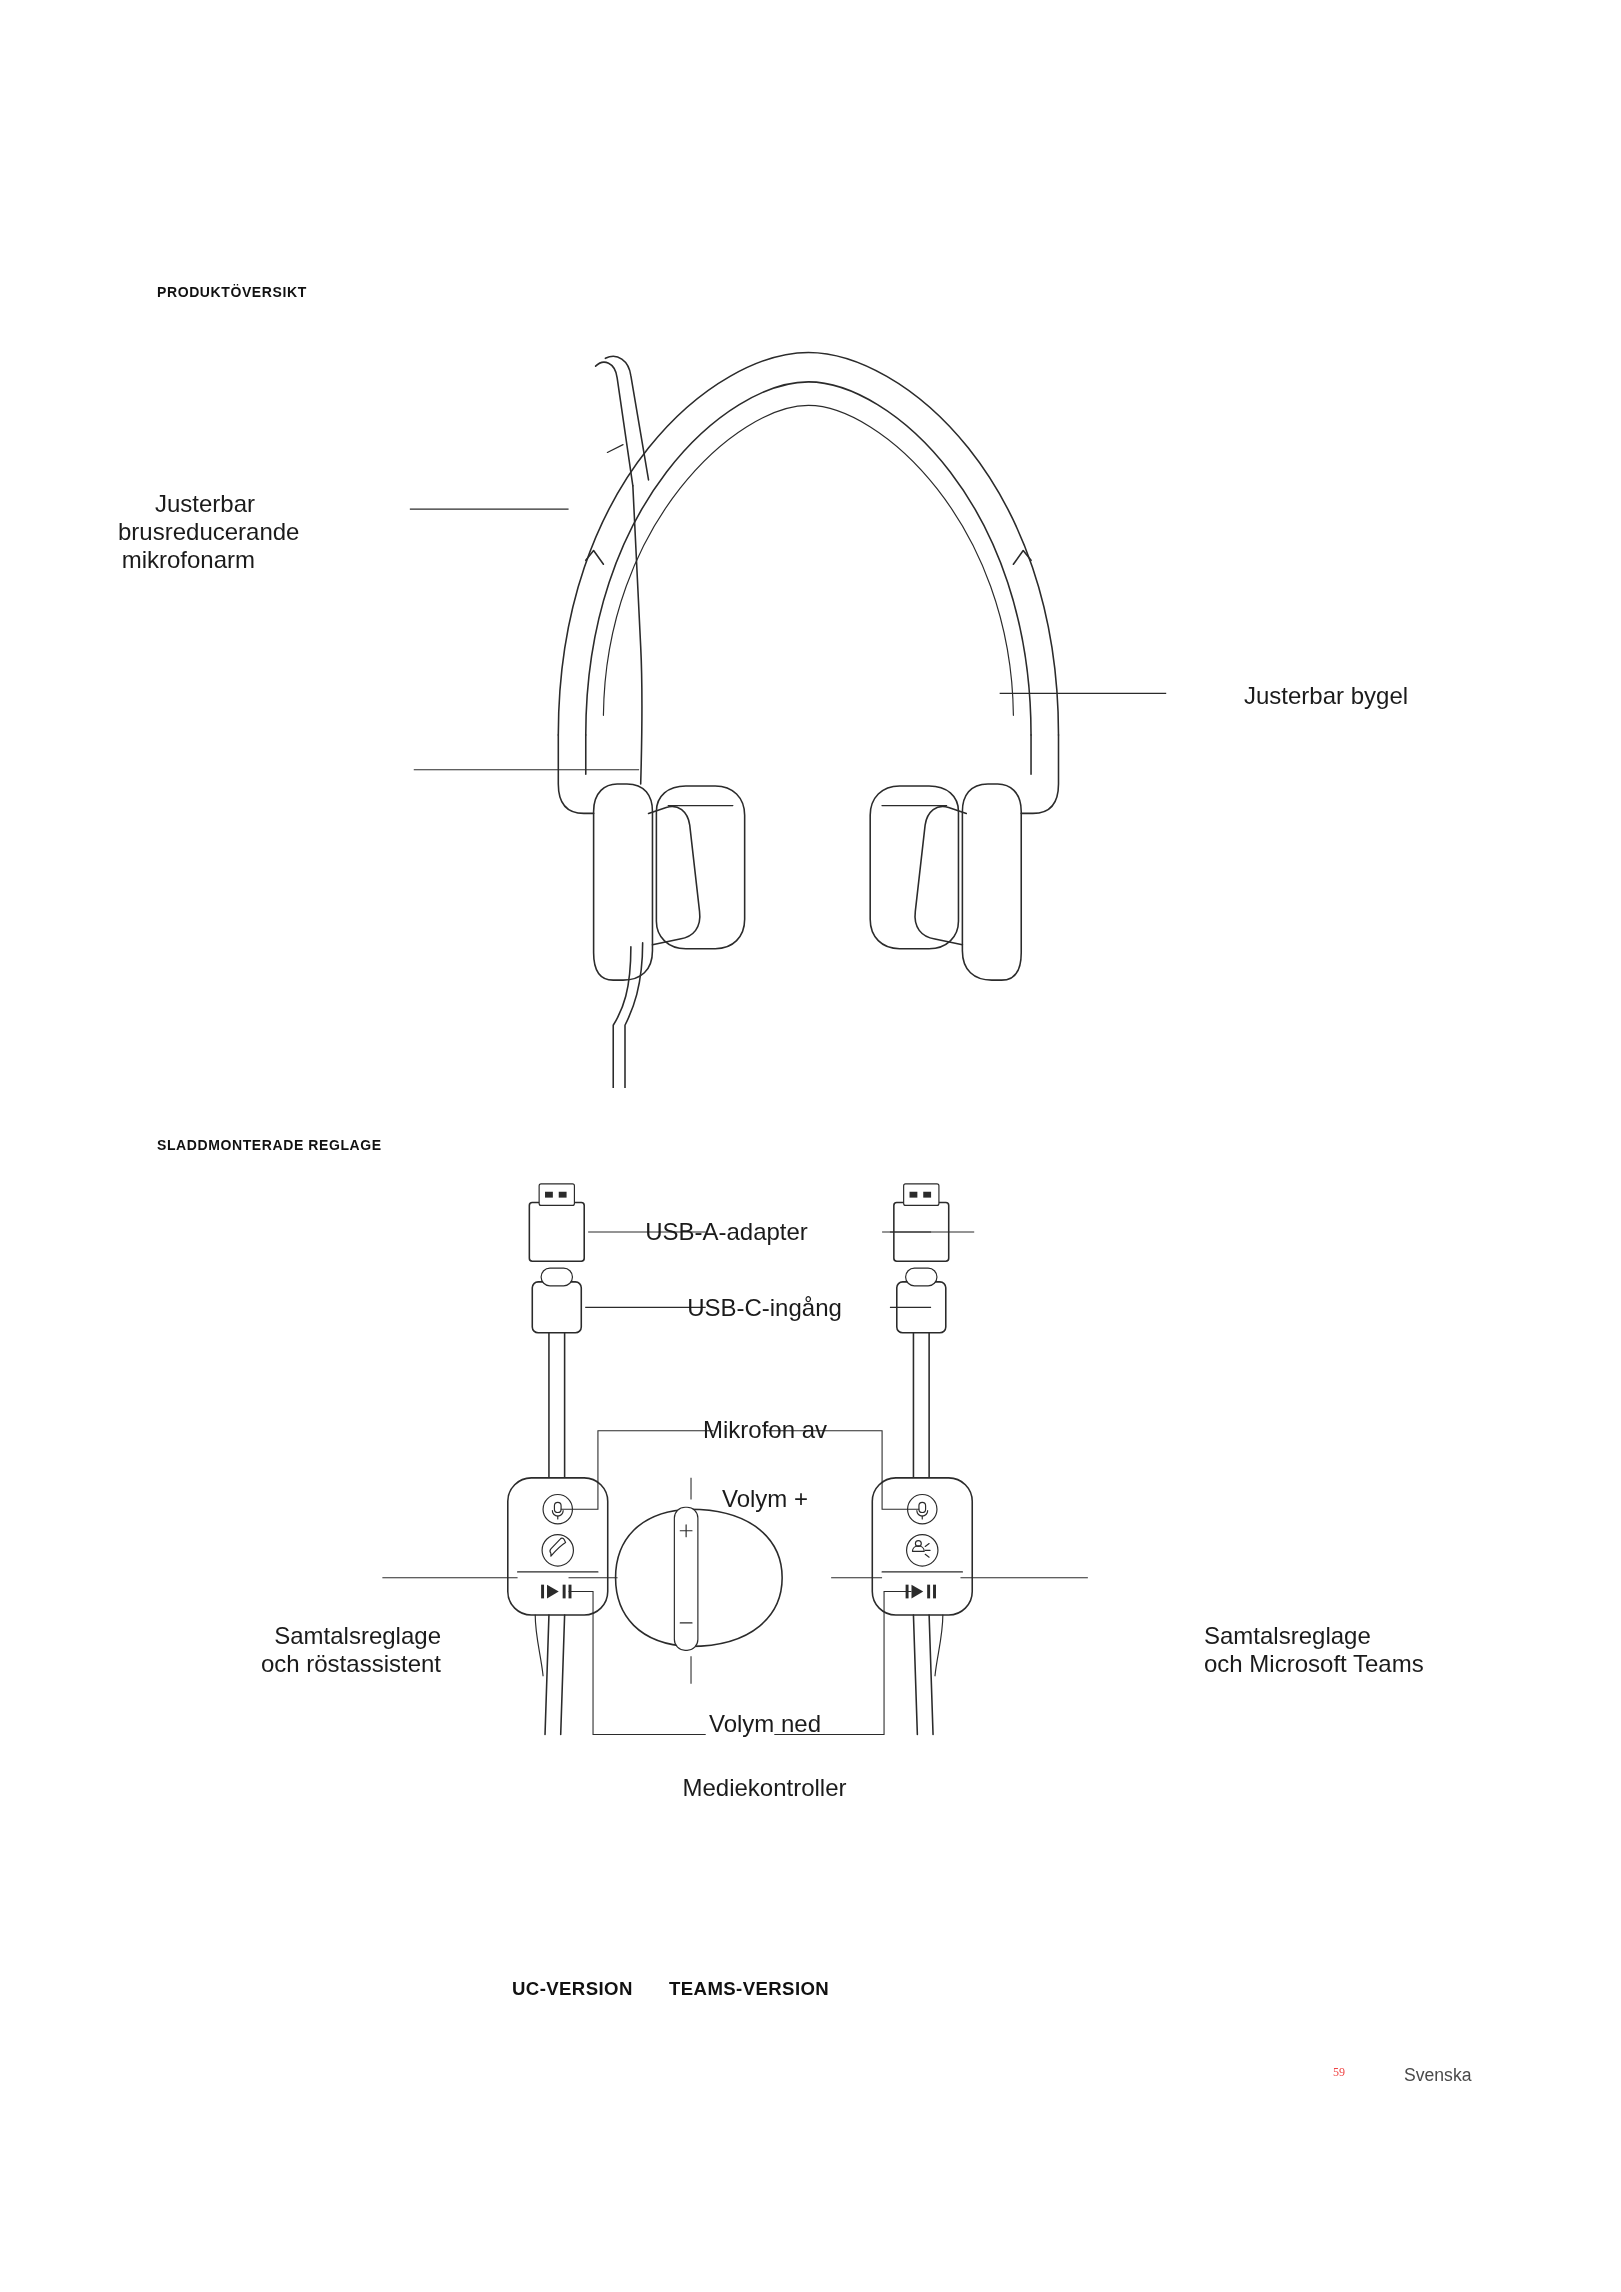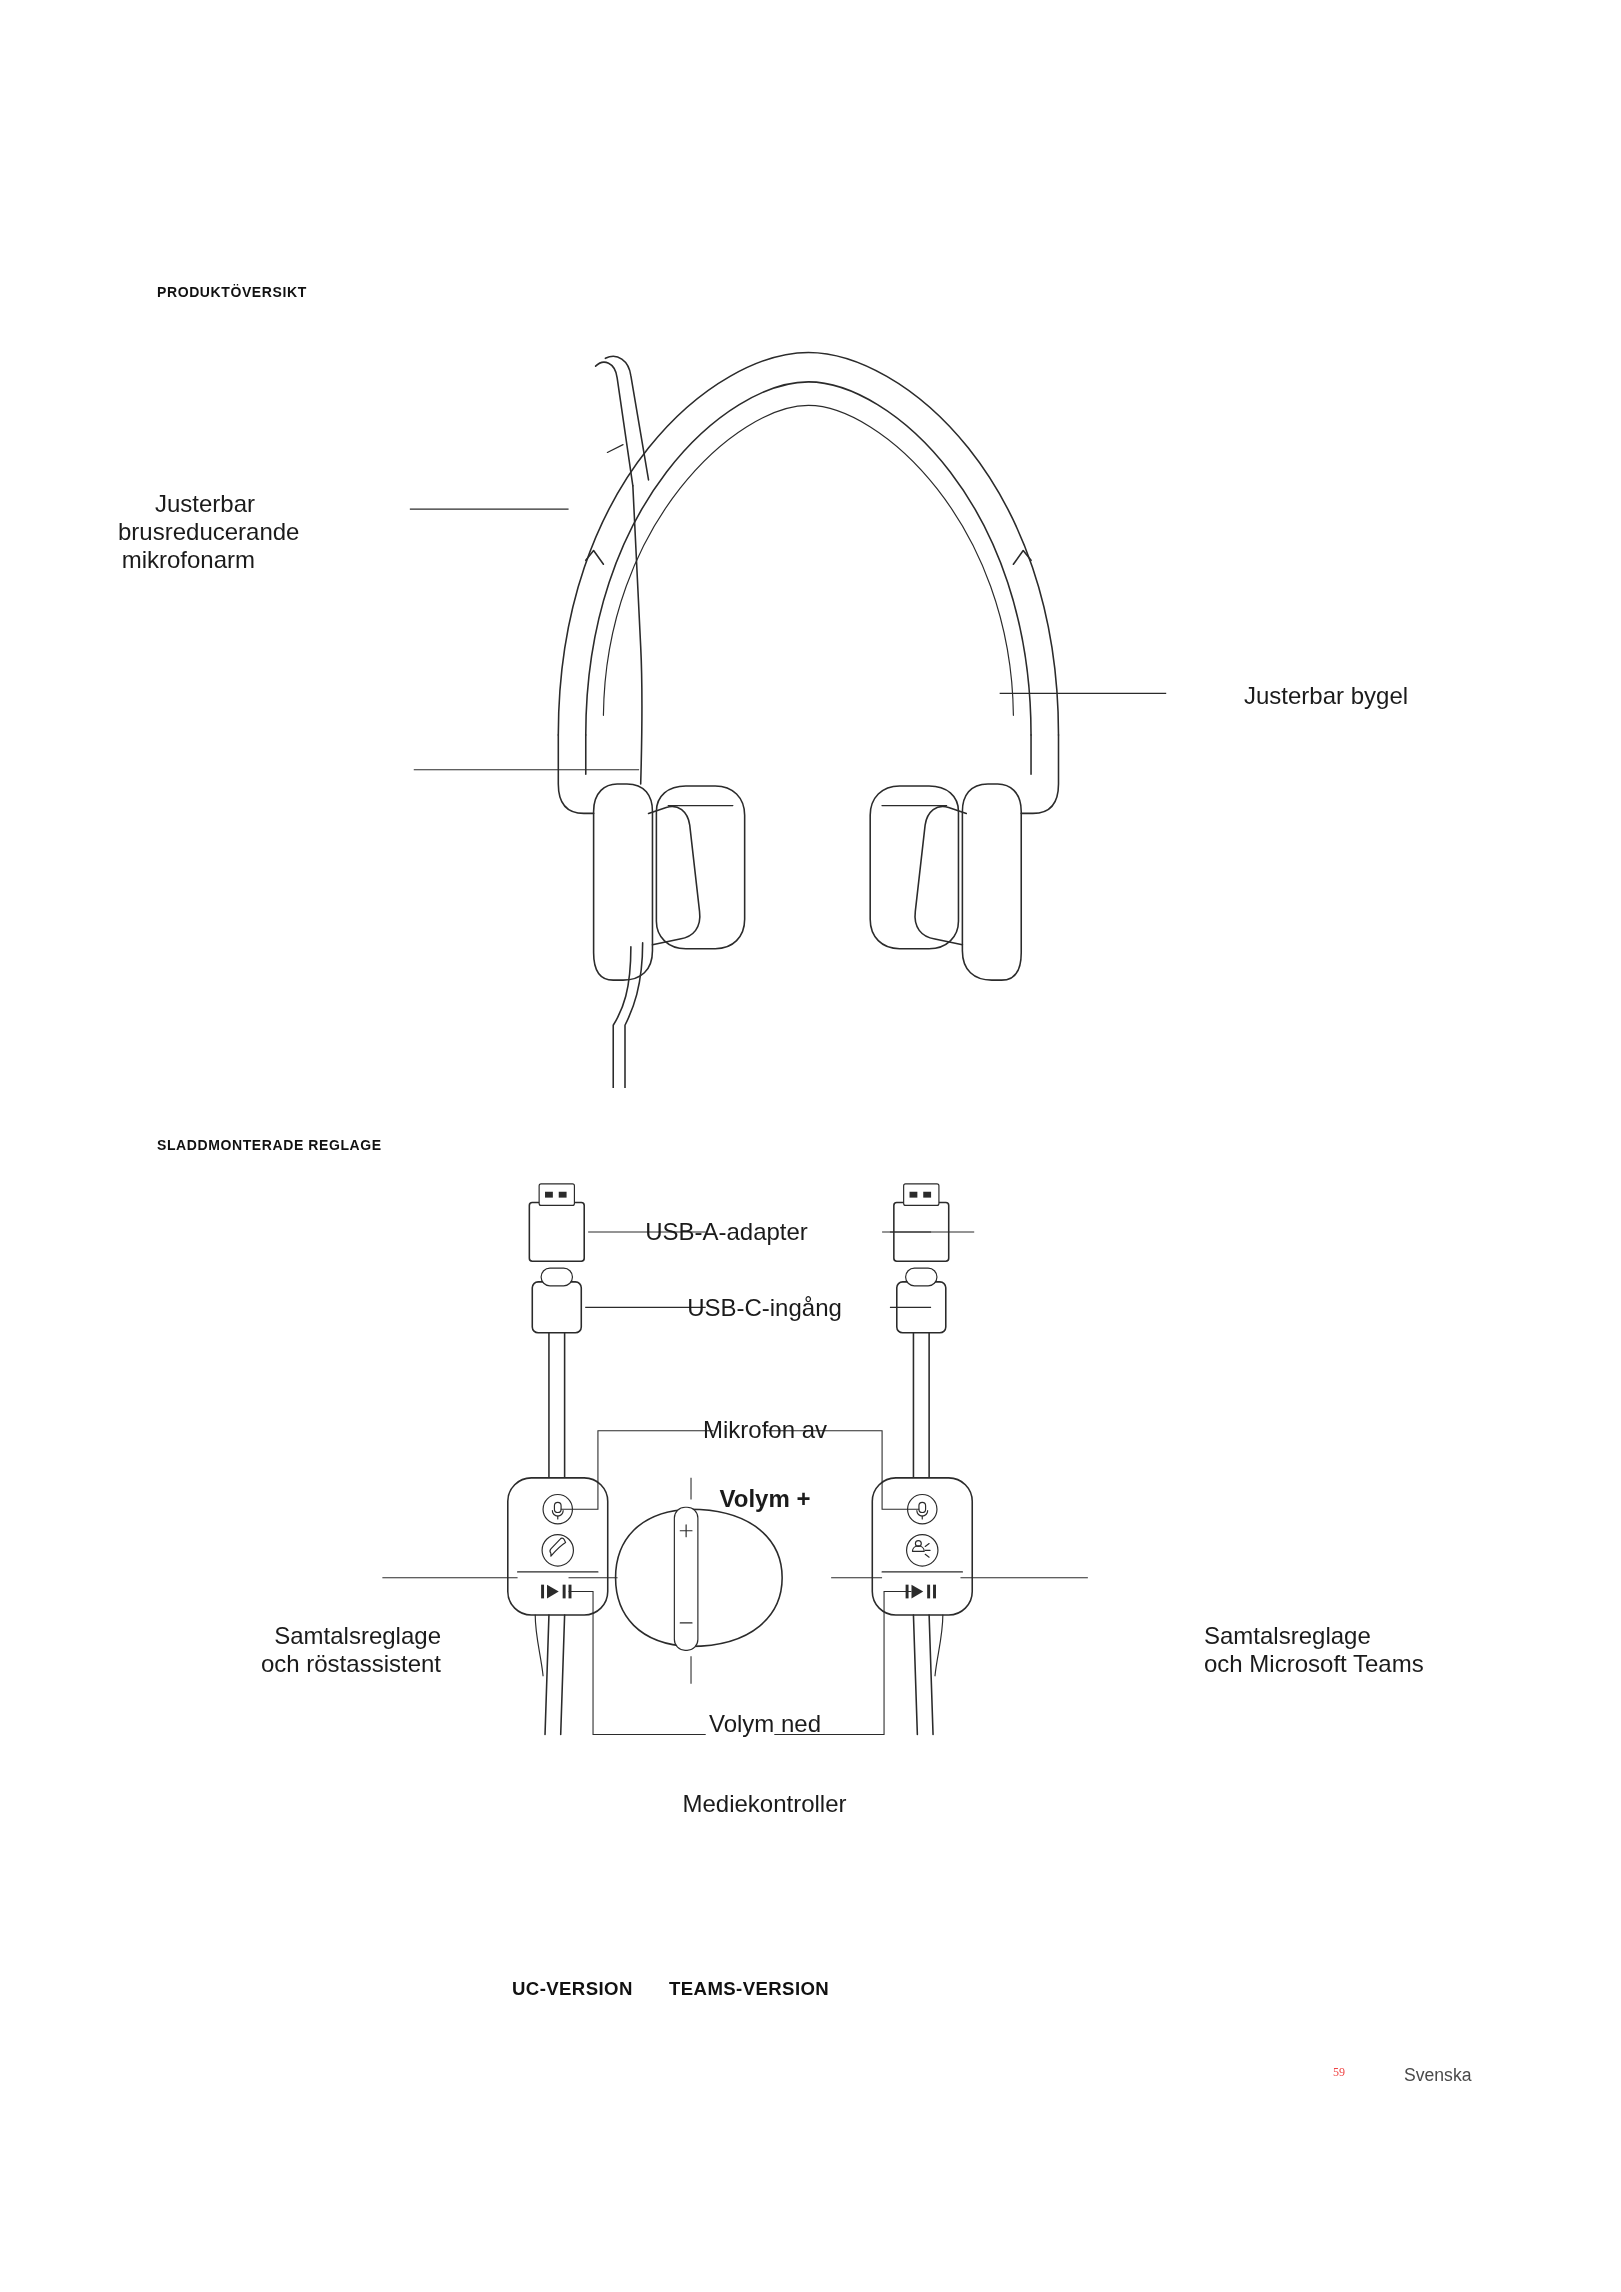--- a/index.html
+++ b/index.html
@@ -253,25 +253,25 @@
       <line class="leader" x1="688" y1="420" x2="740" y2="420"></line>
     </svg>
   </div>
 
   <div class="abs callout center" style="left:609px; top:1218px; width:235px;">USB-A-adapter</div>
 
   <div class="abs callout center" style="left:647px; top:1294px; width:235px;">USB-C-ingång</div>
 
   <div class="abs callout center" style="left:657px; top:1416px; width:216px;">Mikrofon av</div>
 
-  <div class="abs callout center" style="left:667px; top:1485px; width:196px;font-weight:bold;">Volym +</div>
+  <div class="abs callout center" style="left:667px; top:1485px; width:196px;">Volym +</div>
 
   <div class="abs callout center" style="left:657px; top:1710px; width:216px;">Volym ned</div>
 
-  <div class="abs callout center" style="left:637px; top:1774px; width:255px;margin-top:16px;">Mediekontroller</div>
+  <div class="abs callout center" style="left:637px; top:1774px; width:255px;">Mediekontroller</div>
 
   <div class="abs callout left" style="left:176px; top:1622px; width:265px;">
     <div>Samtalsreglage</div>
     <div>och röstassistent</div>
   </div>
 
   <div class="abs callout right" style="left:1204px; top:1622px; width:323px;">
     <div>Samtalsreglage</div>
     <div>och Microsoft Teams</div>
   </div>

